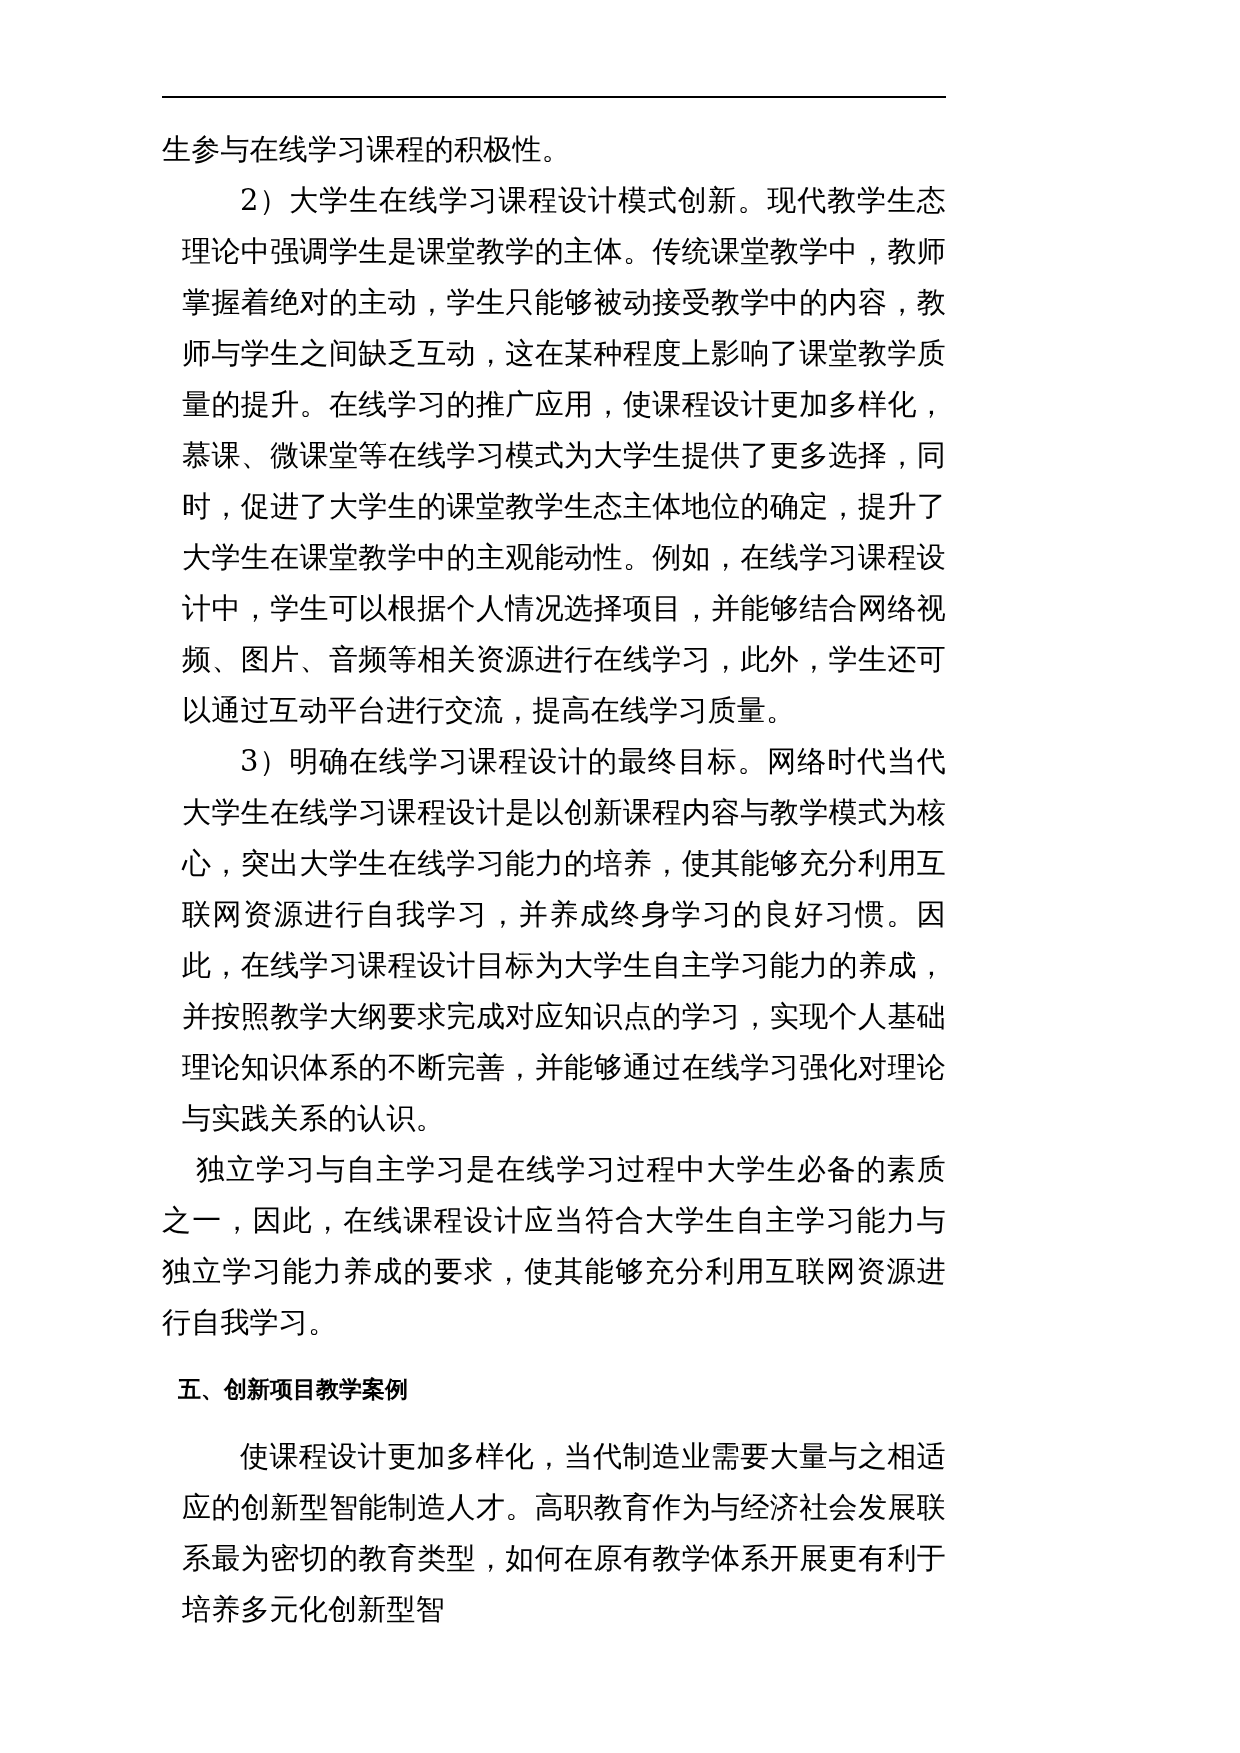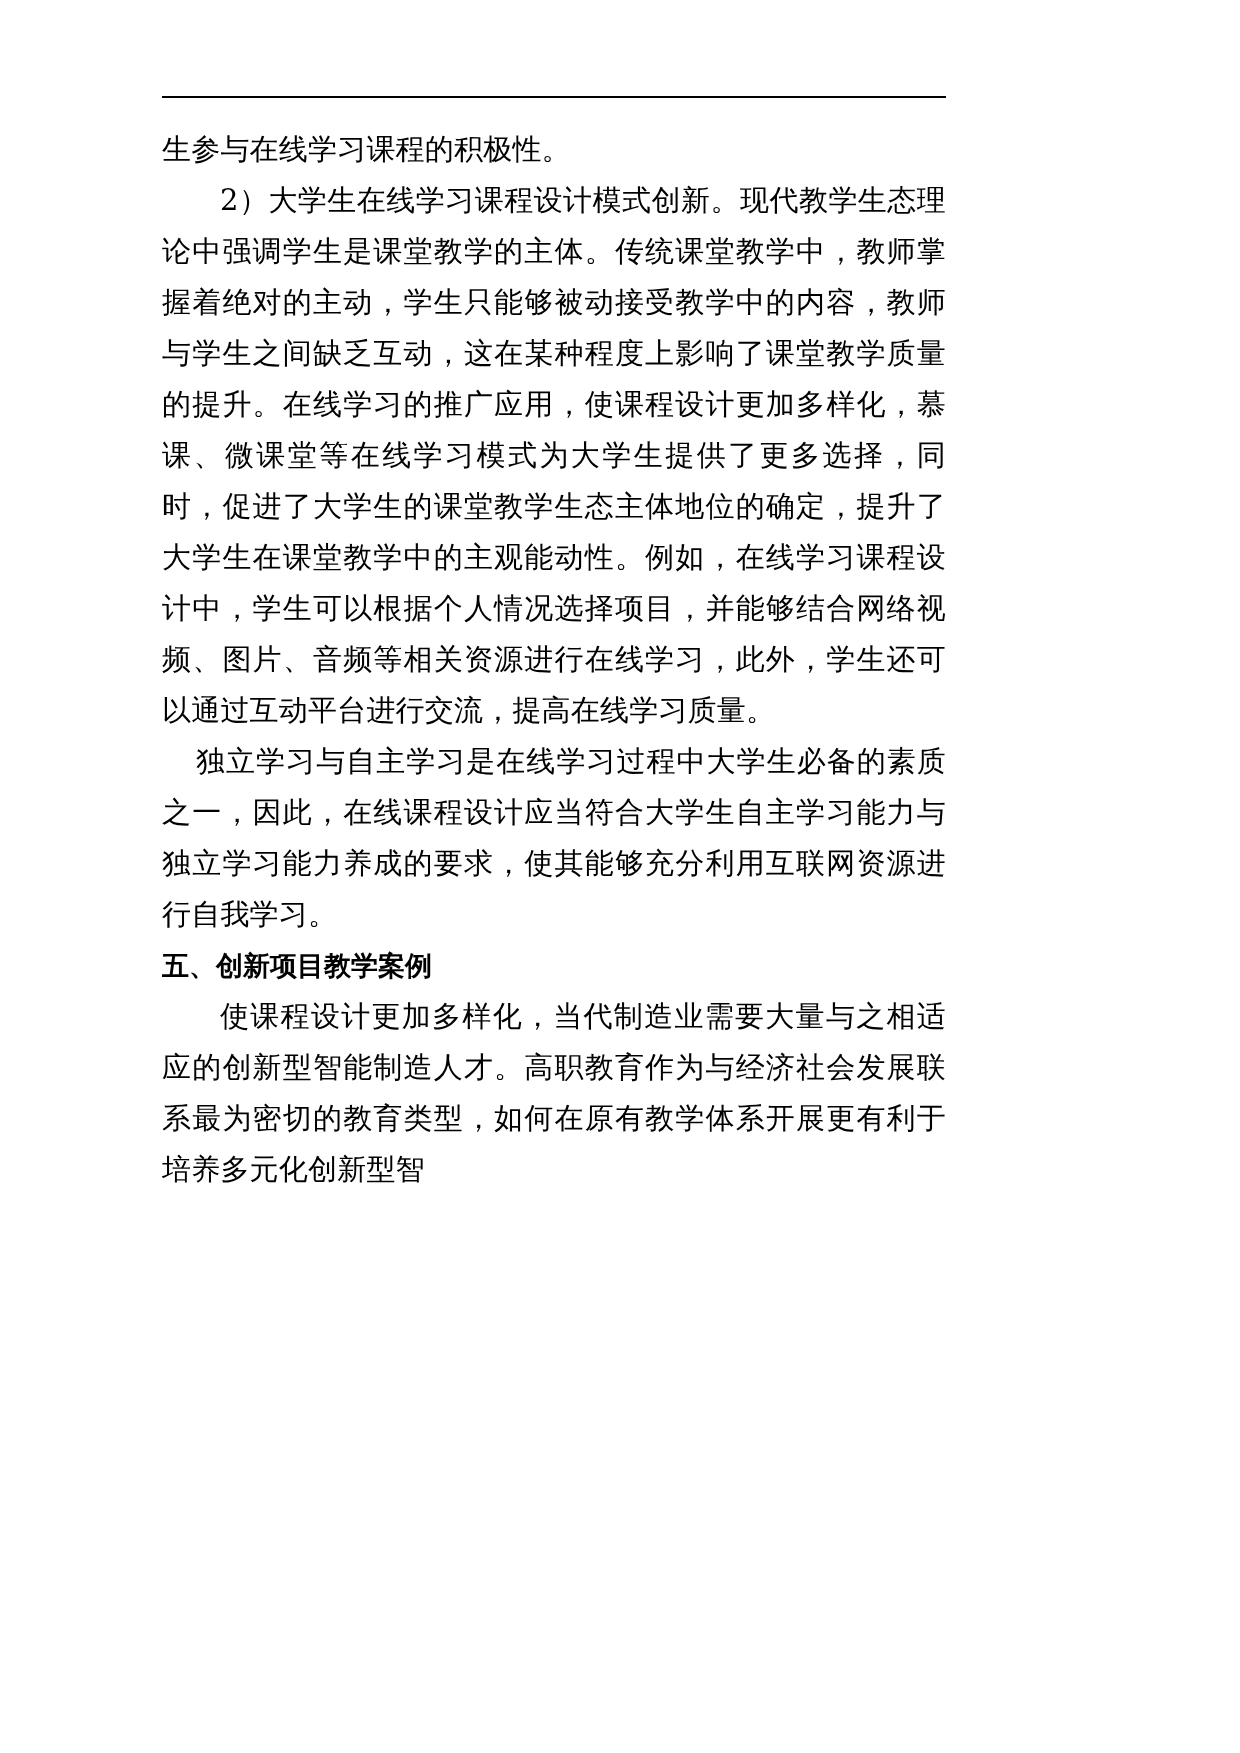--- a/index.html
+++ b/index.html
@@ -36,44 +36,46 @@
   p {
     margin: 0;
     font-size: 29px;
     line-height: 51px;
     text-align: justify;
     text-justify: inter-ideograph;
     letter-spacing: 0.2px;
   }
   .indent {
     text-indent: 58px;
+    margin-left: 20px;
   }
   .indent-small {
     text-indent: 34px;
   }
   .heading {
-    margin: 0;
-    font-size: 27px;
+    margin: 16px;
+    font-size: 23px;
     line-height: 51px;
     font-weight: bold;
     font-family: "DejaVu Sans", "Liberation Sans", sans-serif;
   }
 </style>
 </head>
 <body>
 
 <div class="page">
   <div class="content">
 
     <div class="top-rule"></div>
 
     <p class="para">生参与在线学习课程的积极性。</p>
 
     <p class="para indent">2）大学生在线学习课程设计模式创新。现代教学生态理论中强调学生是课堂教学的主体。传统课堂教学中，教师掌握着绝对的主动，学生只能够被动接受教学中的内容，教师与学生之间缺乏互动，这在某种程度上影响了课堂教学质量的提升。在线学习的推广应用，使课程设计更加多样化，慕课、微课堂等在线学习模式为大学生提供了更多选择，同时，促进了大学生的课堂教学生态主体地位的确定，提升了大学生在课堂教学中的主观能动性。例如，在线学习课程设计中，学生可以根据个人情况选择项目，并能够结合网络视频、图片、音频等相关资源进行在线学习，此外，学生还可以通过互动平台进行交流，提高在线学习质量。</p>
 
+    <p class="para indent">3）明确在线学习课程设计的最终目标。网络时代当代大学生在线学习课程设计是以创新课程内容与教学模式为核心，突出大学生在线学习能力的培养，使其能够充分利用互联网资源进行自我学习，并养成终身学习的良好习惯。因此，在线学习课程设计目标为大学生自主学习能力的养成，并按照教学大纲要求完成对应知识点的学习，实现个人基础理论知识体系的不断完善，并能够通过在线学习强化对理论与实践关系的认识。</p>
 
     <p class="para indent-small">独立学习与自主学习是在线学习过程中大学生必备的素质之一，因此，在线课程设计应当符合大学生自主学习能力与独立学习能力养成的要求，使其能够充分利用互联网资源进行自我学习。</p>
 
     <h2 class="heading">五、创新项目教学案例</h2>
 
     <p class="para indent">使课程设计更加多样化，当代制造业需要大量与之相适应的创新型智能制造人才。高职教育作为与经济社会发展联系最为密切的教育类型，如何在原有教学体系开展更有利于培养多元化创新型智</p>
 
   </div>
 </div>
 

